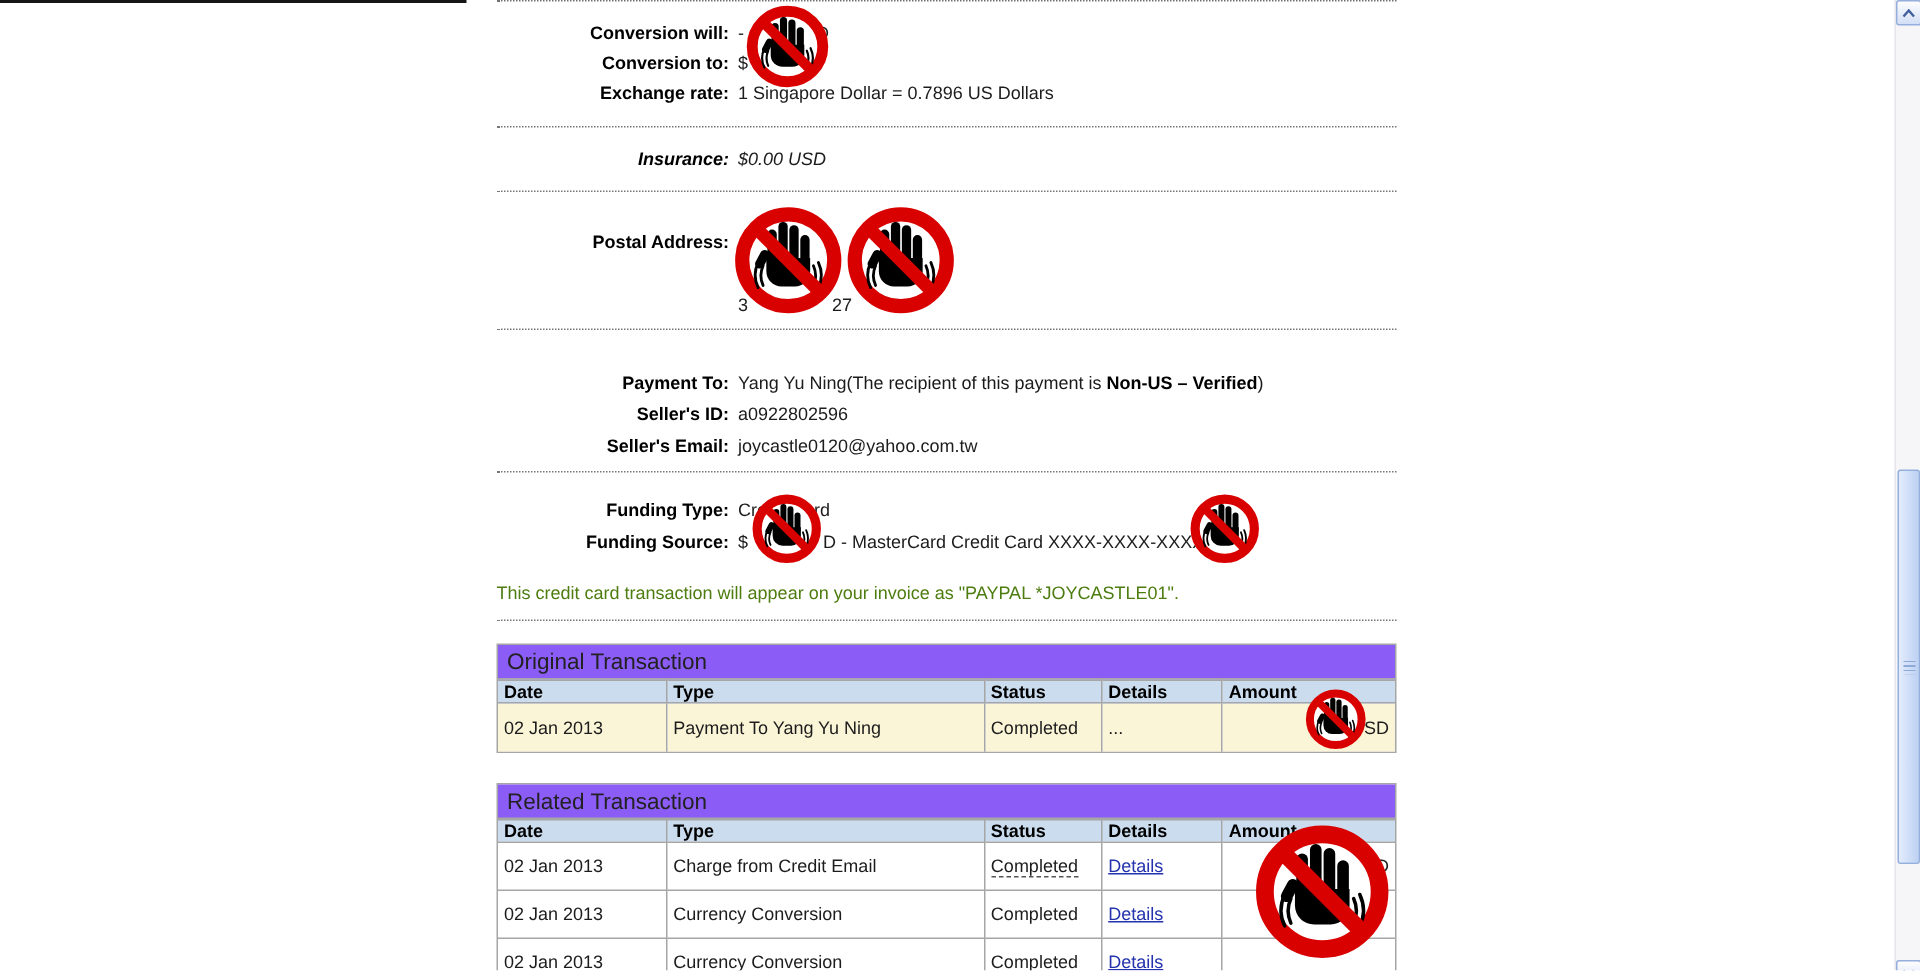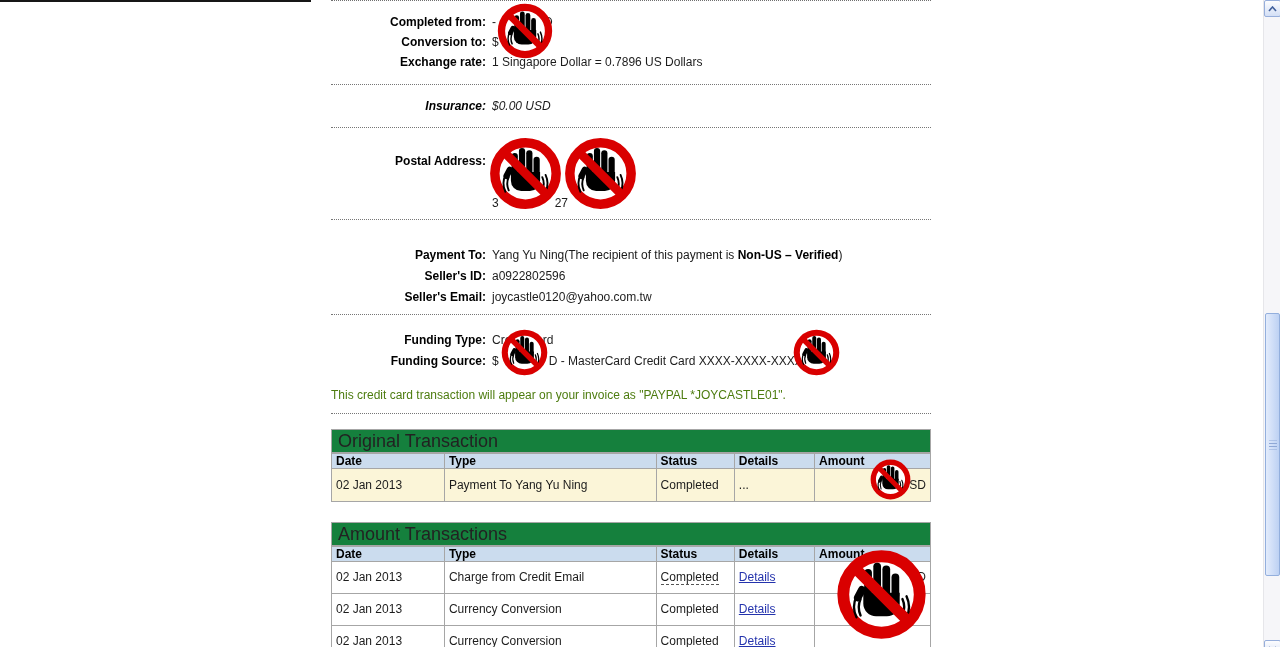--- a/index.html
+++ b/index.html
@@ -36,21 +36,21 @@
   .gap48 { display:inline-block; width:48px; }
   .gap50 { display:inline-block; width:50px; }
   .gap56 { display:inline-block; width:56px; }
   .gap78 { display:inline-block; width:78px; }
   .gap34 { display:inline-block; width:34px; }
 
   
   .tblwrap { border:1px solid #a6a6a6; width:600px; background:#fff; }
   .tbl1 { margin-top:15px; }
   .tbl2 { margin-top:20px; }
-  .tbl-title { background:#15803d; border-bottom:1px solid #a6a6a6; font-size:18px;
+  .tbl-title { background:#8b5cf6; border-bottom:1px solid #a6a6a6; font-size:15px;
                color:#222; padding:0 6px; height:23px; line-height:23px; }
   table { border-collapse:collapse; table-layout:fixed; width:100%; }
   col.c-date{width:112px;} col.c-type{width:211px;} col.c-status{width:78px;}
   col.c-details{width:80px;} col.c-amount{width:115px;}
   th { background:#cbdcee; font-weight:bold; color:#000; text-align:left;
        border:1px solid #a6a6a6; height:15px; padding:0 4px; font-size:12px; }
   td { border:1px solid #a6a6a6; height:32px; padding:0 4px; font-size:12px; color:#1c1c1c;
        overflow:hidden; white-space:nowrap; }
   th:first-child, td:first-child { border-left:none; }
   th:last-child, td:last-child { border-right:none; }
@@ -107,21 +107,21 @@
 </svg>
 
 <div id="screen">
   <div class="top-line"></div>
   <div class="top-dotted"></div>
 
   <div id="content">
 
     <div class="sec1">
       <div class="row">
-        <span class="lbl">Completed from:</span><span class="val"><span>-</span><span class="gap48"></span><span>D</span></span>
+        <span class="lbl">Conversion will:</span><span class="val"><span>-</span><span class="gap48"></span><span>D</span></span>
       </div>
       <div class="row">
         <span class="lbl">Conversion to:</span><span class="val">$</span>
       </div>
       <div class="row">
         <span class="lbl">Exchange rate:</span><span class="val">1 Singapore Dollar = 0.7896 US Dollars</span>
       </div>
     </div>
 
     <div class="sep sep1"></div>
@@ -198,21 +198,21 @@
             <td>Payment To Yang Yu Ning</td>
             <td>Completed</td>
             <td>...</td>
             <td class="amount"><span>-</span><span class="gap34"></span><span>SD</span></td>
           </tr>
         </tbody>
       </table>
     </div>
 
     <div class="tblwrap tbl2">
-      <div class="tbl-title">Amount Transactions</div>
+      <div class="tbl-title">Related Transaction</div>
       <table>
         <colgroup>
             <col class="c-date">
             <col class="c-type">
             <col class="c-status">
             <col class="c-details">
             <col class="c-amount">
           </colgroup>
         <thead>
           <tr>

